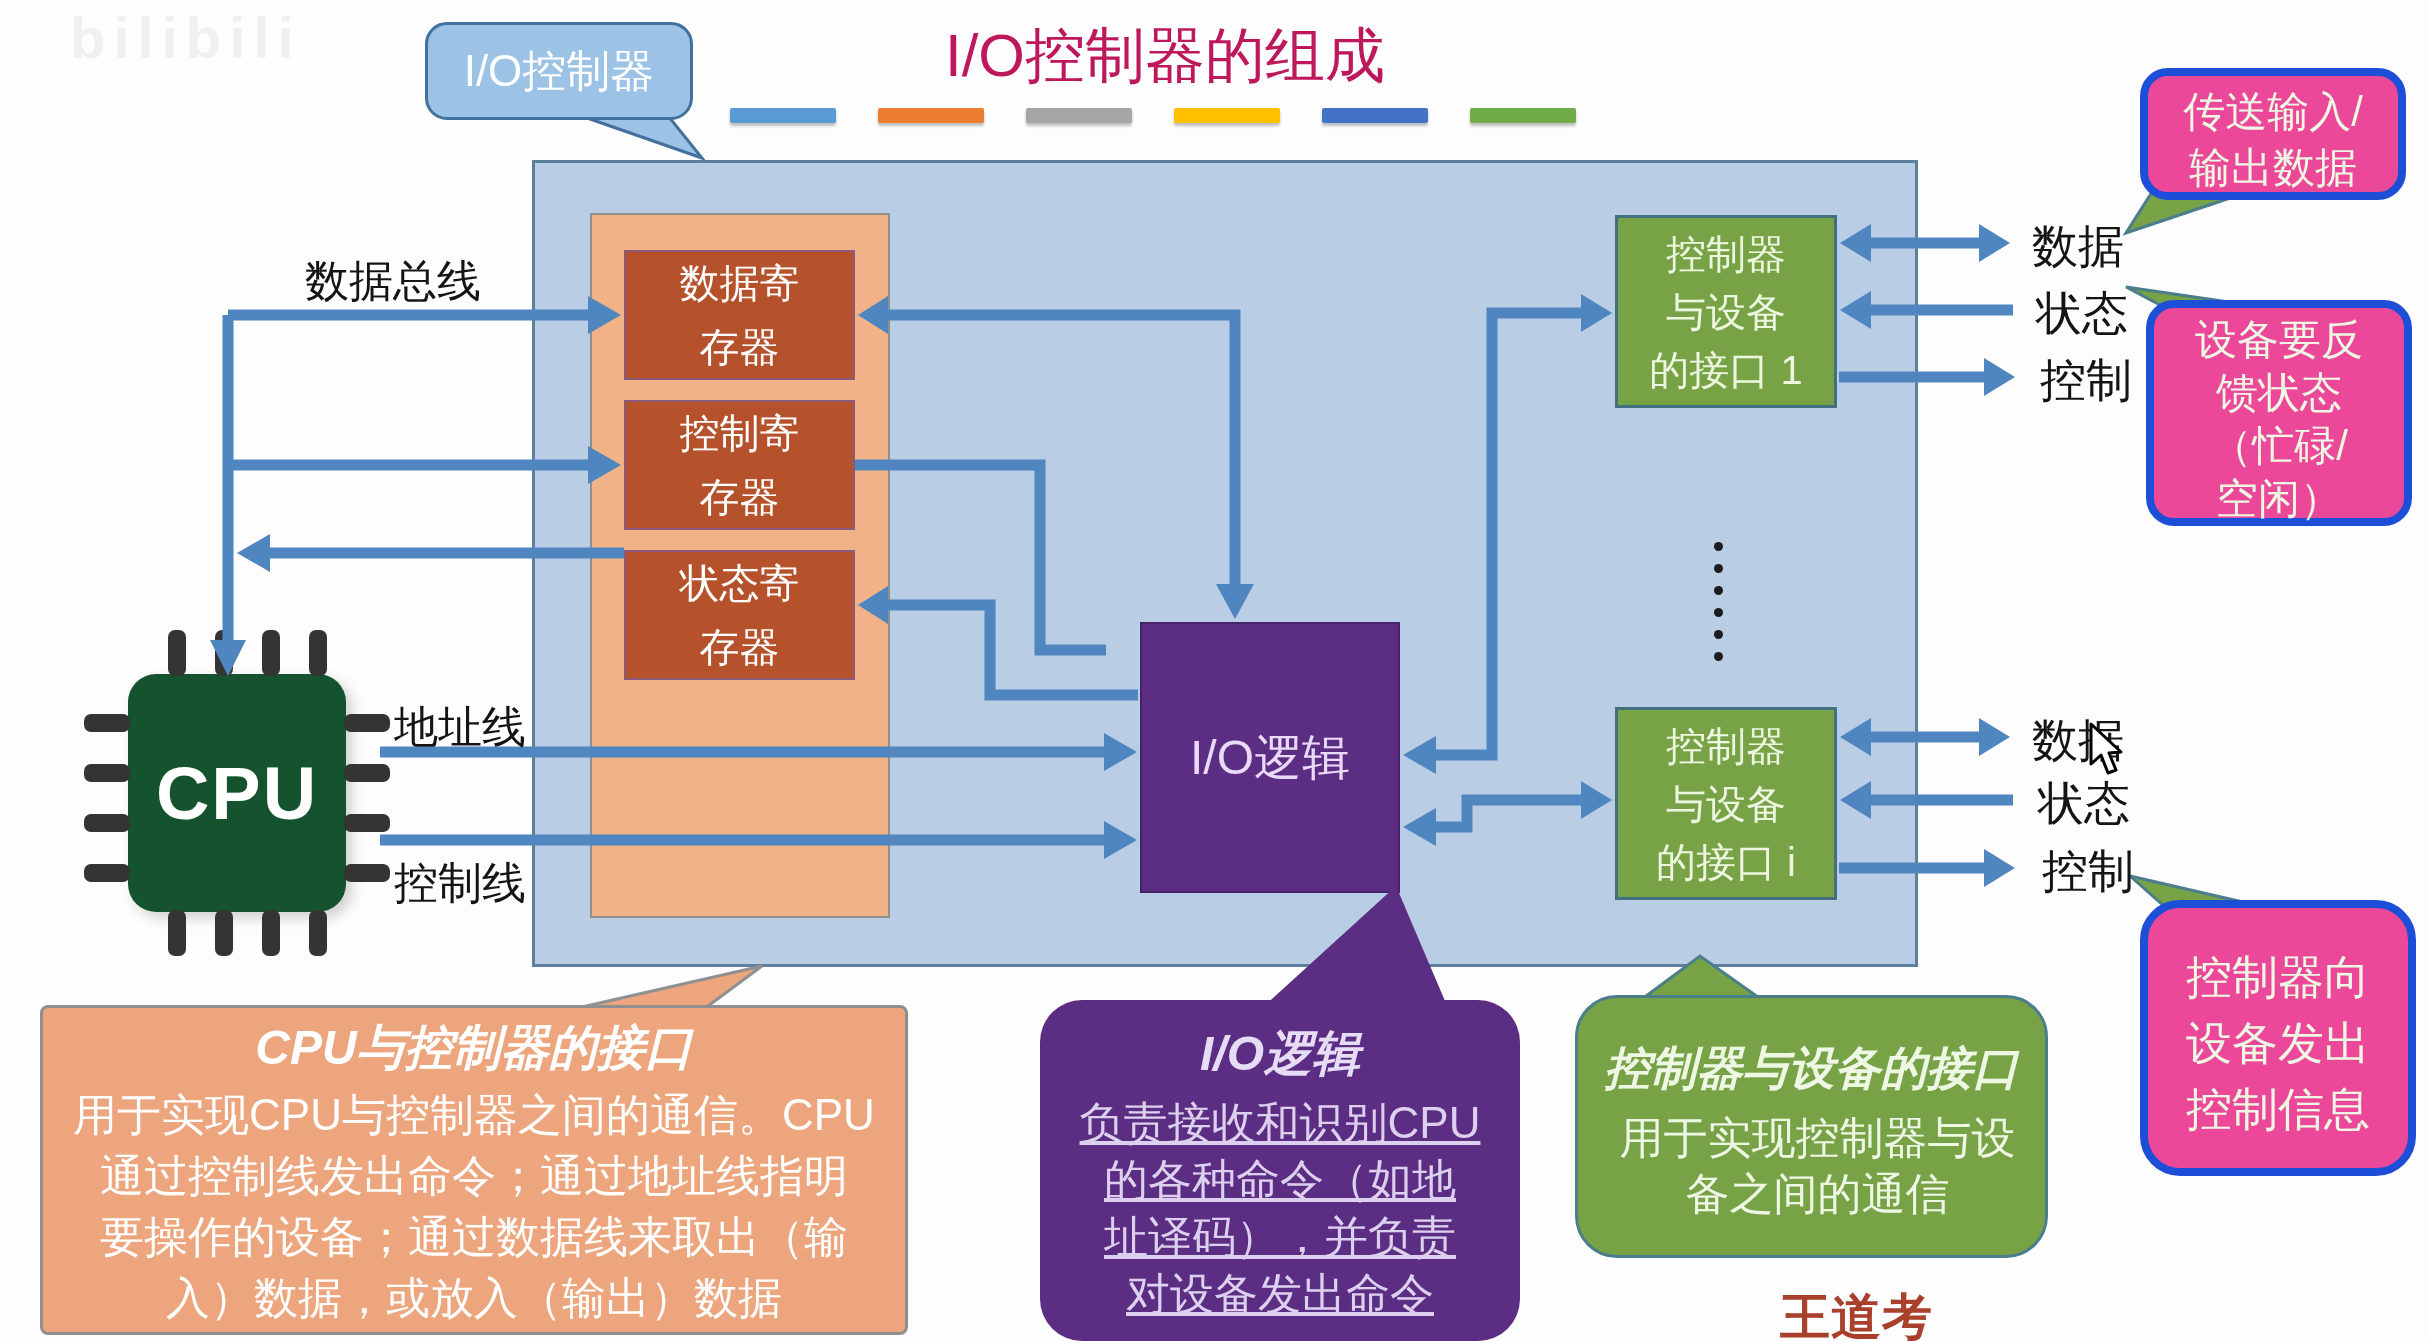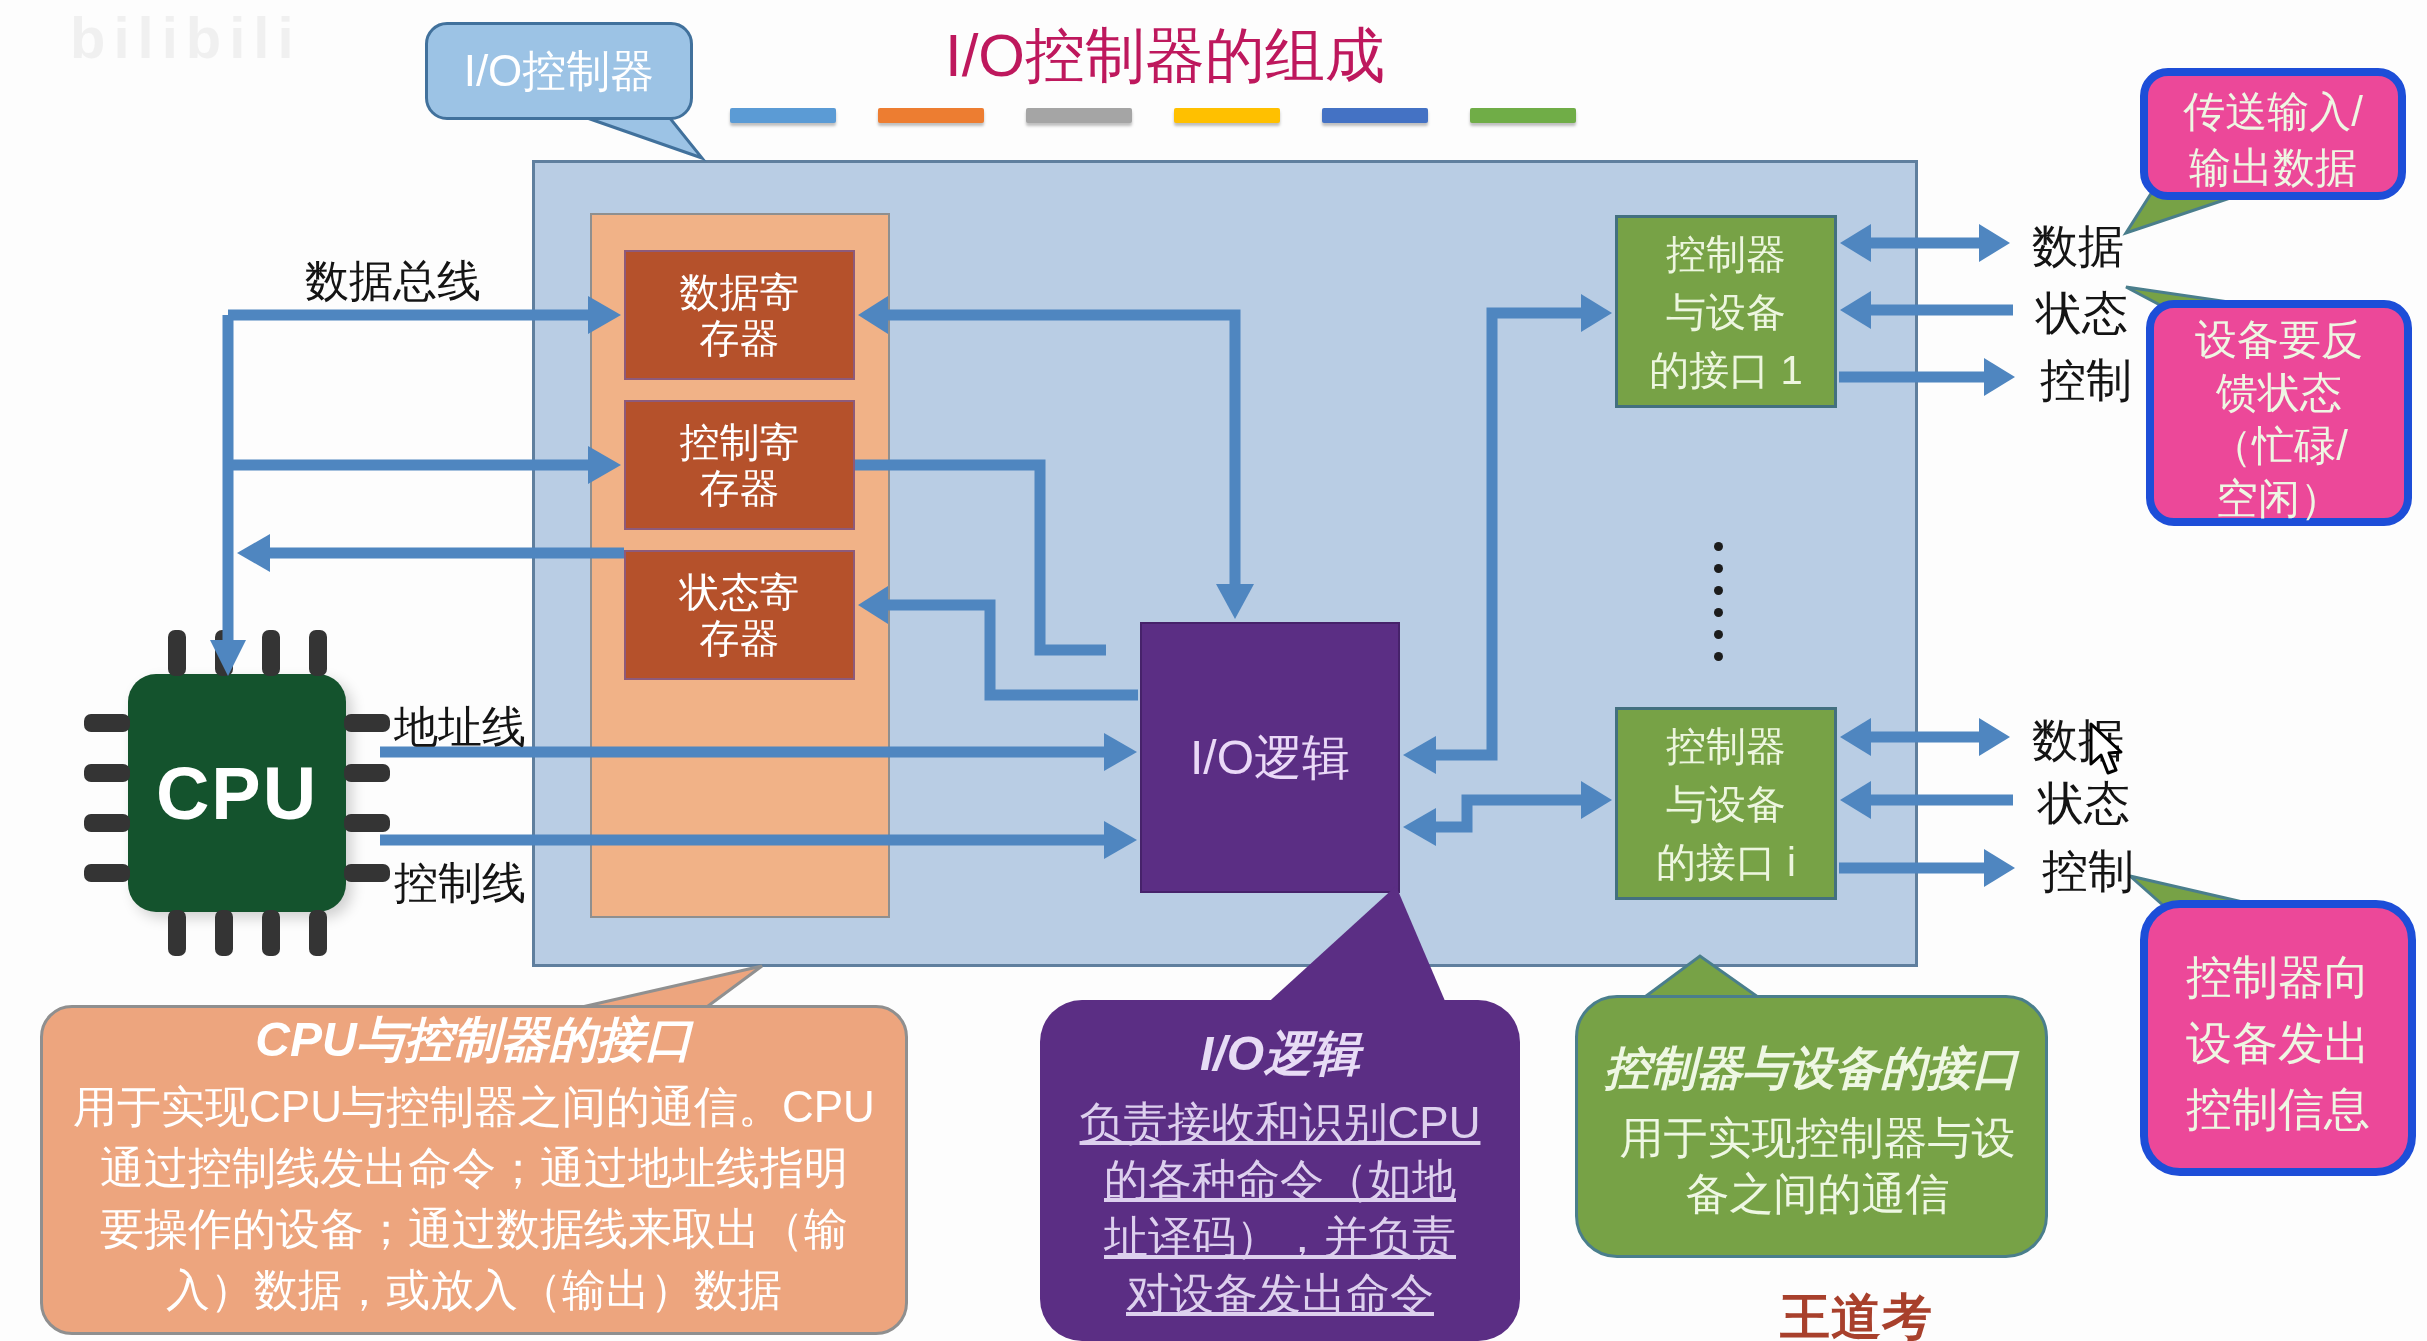--- a/index.html
+++ b/index.html
@@ -11,21 +11,21 @@
   
   .title{position:absolute;left:700px;top:16px;width:930px;text-align:center;font-size:60px;font-weight:normal;color:#be185d;z-index:4;}
   .dashes{position:absolute;left:730px;top:108px;width:880px;display:flex;gap:42px;z-index:4;}
   .dash{width:106px;height:15px;border-radius:2px;box-shadow:0 3px 3px rgba(0,0,0,.25);}
   .d1{background:#5b9bd5}.d2{background:#ed7d31}.d3{background:#a5a5a5}
   .d4{background:#ffc000}.d5{background:#4472c4}.d6{background:#70ad47}
 
   
   .bigbox{position:absolute;left:532px;top:160px;width:1386px;height:807px;background:#b9cde4;border:3px solid #5f7f9e;box-sizing:border-box;z-index:1;}
   .peach{position:absolute;left:590px;top:213px;width:300px;height:705px;background:#f1b287;border:2px solid #8f8f8f;box-sizing:border-box;z-index:2;}
-  .reg{position:absolute;left:624px;width:231px;height:130px;background:#b5512b;border:2px solid #8d5a7a;box-sizing:border-box;color:#ffffff;font-size:40px;line-height:46px;text-align:center;white-space:pre-line;display:flex;align-items:center;justify-content:center;z-index:2;}
+  .reg{position:absolute;left:624px;width:231px;height:130px;background:#b5512b;border:2px solid #8d5a7a;box-sizing:border-box;color:#ffffff;font-size:40px;line-height:64px;text-align:center;white-space:pre-line;display:flex;align-items:center;justify-content:center;z-index:2;}
   .iologic{position:absolute;left:1140px;top:622px;width:260px;height:271px;background:#5b2e84;border:2px solid #46226a;box-sizing:border-box;color:#ead9f7;font-size:48px;display:flex;align-items:center;justify-content:center;z-index:2;}
   .greenbox{position:absolute;left:1615px;width:222px;height:193px;background:#77a246;border:3px solid #43707f;box-sizing:border-box;color:#edf6df;font-size:40px;line-height:58px;text-align:center;white-space:pre-line;display:flex;align-items:center;justify-content:center;z-index:2;}
 
   
   .dots{position:absolute;left:1714px;top:542px;display:flex;flex-direction:column;gap:13px;z-index:2;}
   .dot{width:9px;height:9px;border-radius:50%;background:#1c1c1c;}
 
   
   .cpu-body{position:absolute;left:128px;top:674px;width:218px;height:238px;background:#14532d;border-radius:28px;display:flex;align-items:center;justify-content:center;z-index:2;box-shadow:6px 6px 14px rgba(0,0,0,.18);}
   .cpu-body span{color:#ffffff;font-size:74px;font-weight:bold;letter-spacing:2px;}
@@ -43,21 +43,21 @@
   
   .callout{position:absolute;box-sizing:border-box;text-align:center;z-index:4;}
   .co-blue{left:425px;top:22px;width:268px;height:98px;background:#9cc3e5;border:3px solid #41719c;border-radius:22px;color:#ffffff;font-size:44px;line-height:92px;}
   .co-green{background:#ec4899;border:8px solid #1d4ed8;color:#eef7e3;border-radius:28px;white-space:pre-line;}
   .co-transfer{left:2140px;top:68px;width:266px;height:132px;font-size:42px;line-height:56px;padding-top:8px;}
   .co-feedback{left:2146px;top:300px;width:266px;height:226px;font-size:42px;line-height:53px;padding-top:5px;}
   .co-ctrlinfo{left:2140px;top:900px;width:276px;height:276px;font-size:46px;line-height:66px;padding-top:36px;border-radius:40px;}
   .co-devif{left:1575px;top:995px;width:473px;height:263px;background:#77a246;border:3px solid #4a7e8c;color:#eef7e3;border-radius:42px;padding-top:40px;}
   .co-devif .co-title{font-size:46px;font-weight:bold;font-style:italic;margin-bottom:10px;}
   .co-devif .co-body{font-size:44px;line-height:56px;white-space:pre-line;margin-left:12px;}
-  .co-orange{left:40px;top:1005px;width:868px;height:330px;background:#eda57e;border:3px solid #8f8f8f;border-radius:32px;color:#ffffff;padding-top:0;}
+  .co-orange{left:40px;top:1005px;width:868px;height:330px;background:#eda57e;border:3px solid #8f8f8f;border-radius:8px;color:#ffffff;padding-top:8px;}
   .co-orange .co-title{font-size:48px;font-weight:bold;font-style:italic;margin-bottom:4px;}
   .co-orange .co-body{font-size:44px;line-height:61px;white-space:pre-line;}
   .co-purple{left:1040px;top:1000px;width:480px;height:341px;background:#5b2e84;border-radius:42px;color:#ddd0ee;padding-top:22px;}
   .co-purple .co-title{font-size:48px;font-weight:bold;font-style:italic;margin-bottom:8px;color:#e7dcf5;}
   .co-purple .co-body{font-size:44px;line-height:57px;white-space:pre-line;text-decoration:underline;}
 
   .footer{position:absolute;left:1780px;top:1284px;width:640px;font-size:50px;font-weight:bold;color:#a8402c;z-index:4;letter-spacing:1px;}
 
   .cursor{position:absolute;left:2088px;top:722px;z-index:5;}
 </style>

